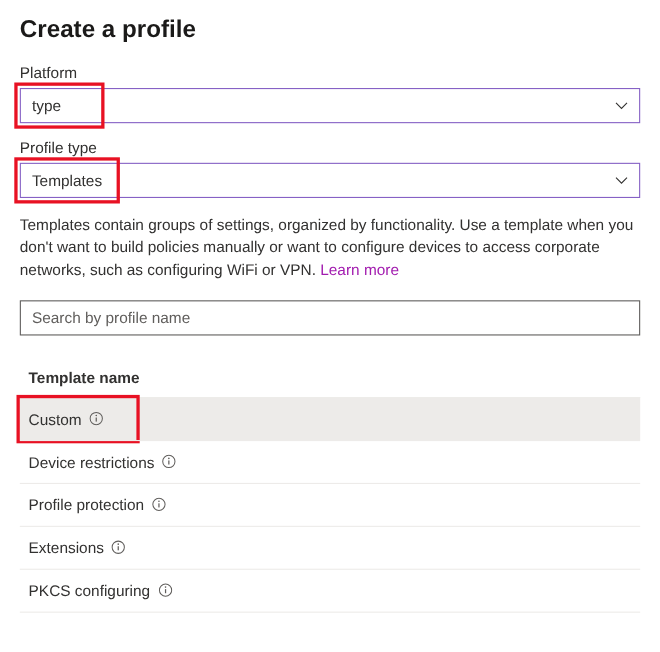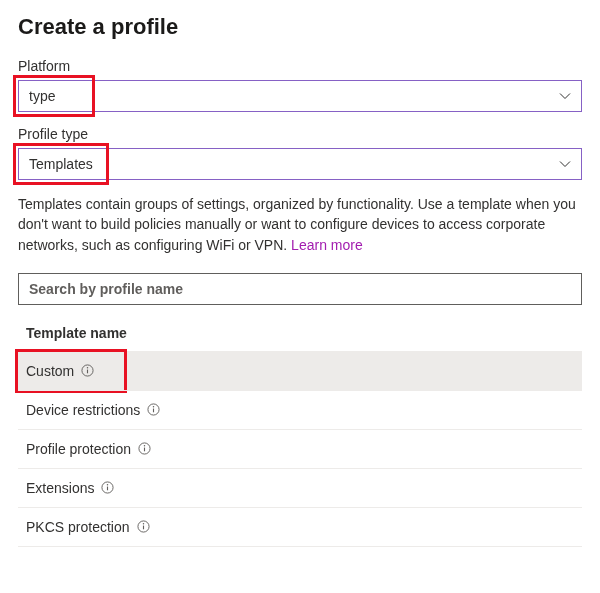--- a/index.html
+++ b/index.html
@@ -85,22 +85,21 @@
       cursor: pointer;
     }
     .search-input {
       width: 100%;
       height: 32px;
       border: 1px solid #605e5c;
       padding: 0 10px;
       font-size: 14px;
       color: #323130;
       outline: none;
-      margin-bottom: 14px;
-      font-weight: bold;
+      margin-bottom: 24px;
     }
     .search-input::placeholder {
       color: #605e5c;
     }
     .table-header {
       font-size: 14px;
       font-weight: 600;
       color: #323130;
       padding: 6px 8px 10px 8px;
     }
@@ -217,21 +216,21 @@
     <span>Extensions</span>
     <span class="info-icon">
       <svg viewBox="0 0 14 14">
           <circle cx="7" cy="7" r="6" fill="none" stroke="#605e5c" stroke-width="1"></circle>
           <circle cx="7" cy="4" r="0.8" fill="#605e5c"></circle>
           <rect x="6.4" y="6" width="1.2" height="4" fill="#605e5c"></rect>
         </svg>
     </span>
   </div>
   <div class="template-row">
-    <span>PKCS protection</span>
+    <span>PKCS configuring</span>
     <span class="info-icon">
       <svg viewBox="0 0 14 14">
           <circle cx="7" cy="7" r="6" fill="none" stroke="#605e5c" stroke-width="1"></circle>
           <circle cx="7" cy="4" r="0.8" fill="#605e5c"></circle>
           <rect x="6.4" y="6" width="1.2" height="4" fill="#605e5c"></rect>
         </svg>
     </span>
   </div>
 </div>
 

